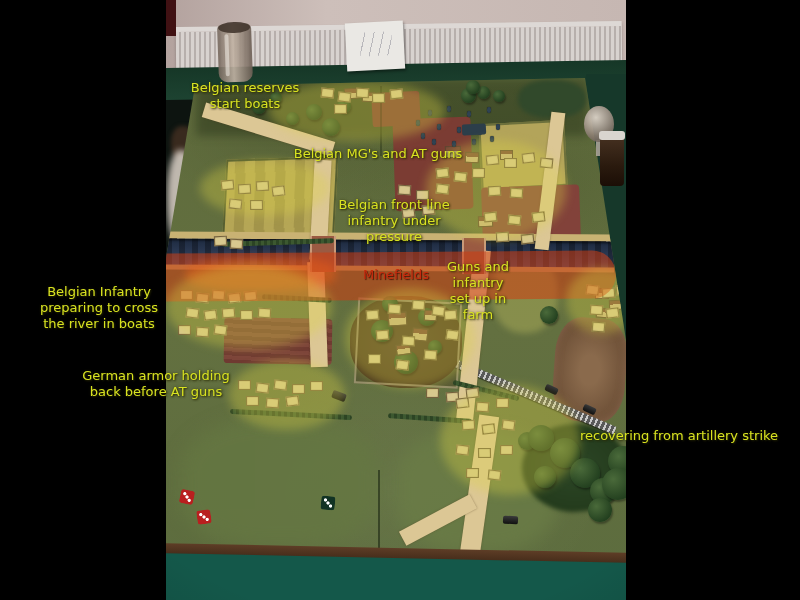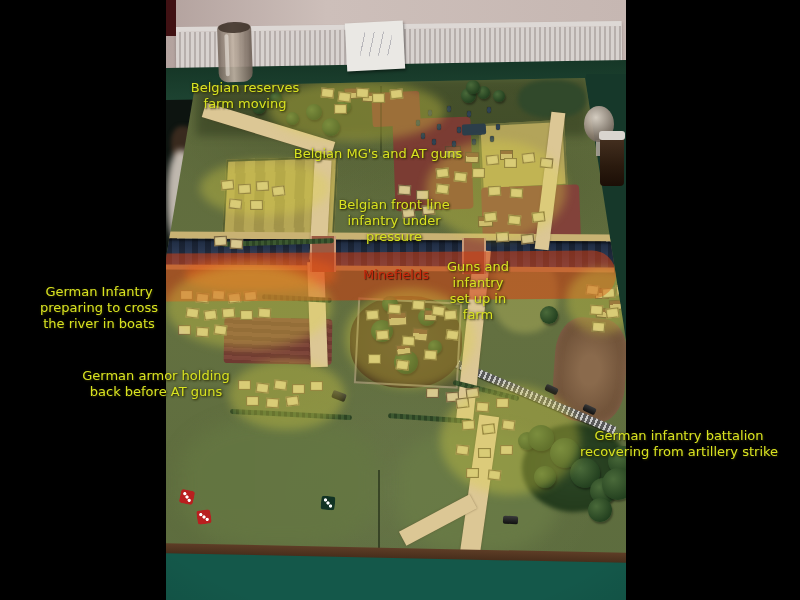--- a/index.html
+++ b/index.html
@@ -330,46 +330,45 @@
         <div class="hl" style="left: 274px; top: 385px; width: 140px; height: 110px;"></div>
       </div>
   </div>
 
   <div class="board-edge"></div>
   <div class="cloth-bottom"></div>
 </div>
 
 <div class="ann" style="left:165px;top:80px;width:160px;">
   <div>Belgian reserves</div>
-  <div>farm moving</div>
+  <div>start boats</div>
 </div>
 <div class="ann" style="left:288px;top:146px;width:180px;">
   <div>Belgian MG's and AT guns</div>
 </div>
 <div class="ann" style="left:328px;top:197px;width:132px;">
   <div>Belgian front line</div>
   <div>infantry under</div>
   <div>pressure</div>
 </div>
 <div class="ann red" style="left:356px;top:267px;width:80px;">
   <div>Minefields</div>
 </div>
 <div class="ann" style="left:432px;top:259px;width:92px;">
   <div>Guns and</div>
   <div>infantry</div>
   <div>set up in</div>
   <div>farm</div>
 </div>
 <div class="ann" style="left:14px;top:284px;width:170px;">
-  <div>German Infantry</div>
+  <div>Belgian Infantry</div>
   <div>preparing to cross</div>
   <div>the river in boats</div>
 </div>
 <div class="ann" style="left:624px;top:292px;width:172px;">
 </div>
 <div class="ann" style="left:50px;top:368px;width:212px;">
   <div>German armor holding</div>
   <div>back before AT guns</div>
 </div>
 <div class="ann" style="left:568px;top:428px;width:222px;">
-  <div>German infantry battalion</div>
   <div>recovering from artillery strike</div>
 </div>
 
 </body></html>

